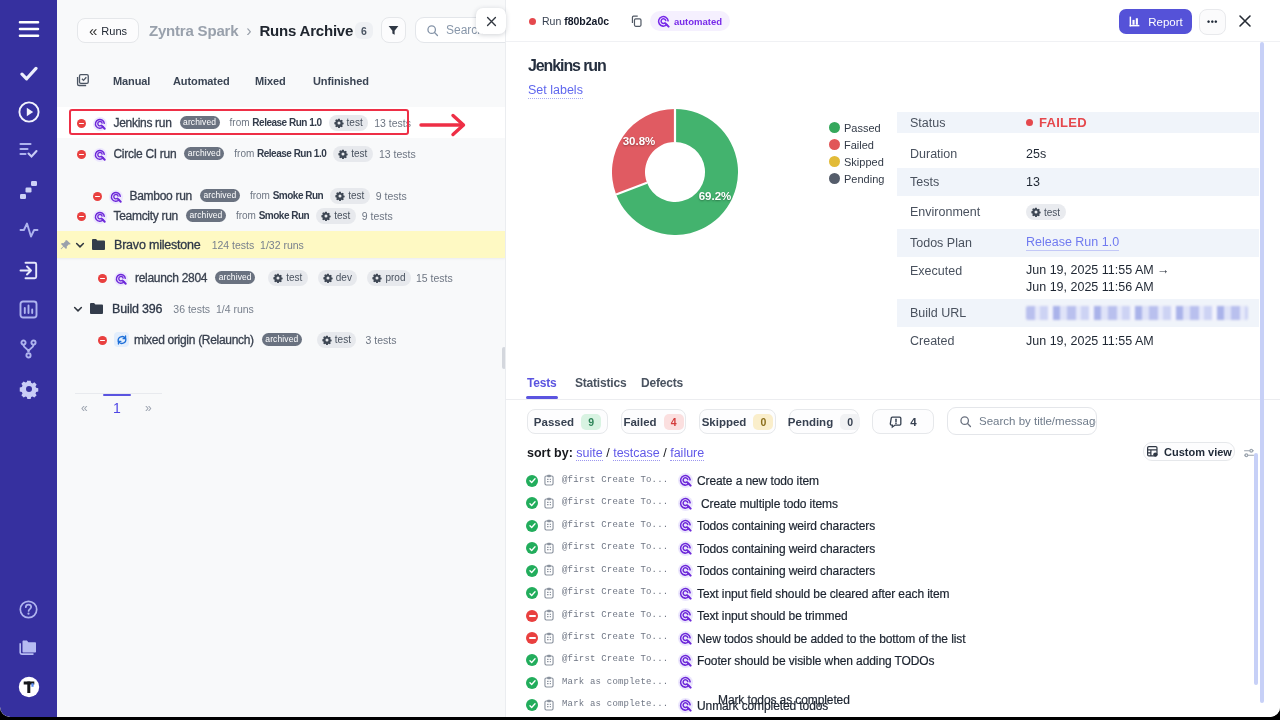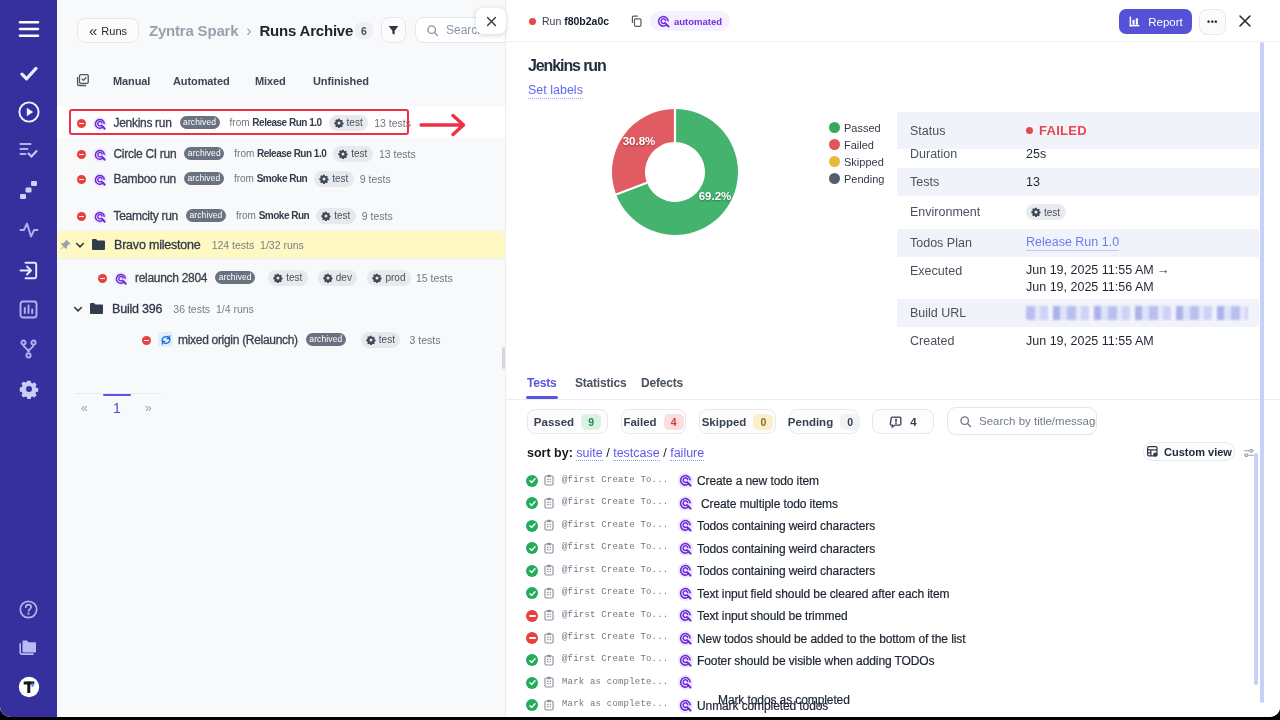--- a/index.html
+++ b/index.html
@@ -237,21 +237,21 @@
     <div class="archpill">archived</div>
         <div style="width:10px"></div>
     <div class="fromtx">from <b>Release Run 1.0</b></div>
         <div style="width:7px"></div>
     <div class="envpill"><svg width="10" height="10" viewBox="0 0 16 16">
             <use href="#gear" style="color:#3e4754"></use>
           </svg>test</div>
         <div style="width:6px"></div>
     <div class="ntests">13 tests</div>
   </div>
-  <div class="runrow" style="top:163px;">
+  <div class="runrow" style="top:180px;margin-left:16px;">
     <div style="width:19.5px"></div>
         <div class="minus9"></div>
         <div style="width:7px"></div>
     <div class="robot13">
           <svg width="12" height="12" viewBox="0 0 16 16">
             <use href="#robot" style="color:#6d28d9"></use>
           </svg>
         </div>
         <div style="width:7px"></div>
     <div class="rname">Bamboo run</div>
@@ -345,21 +345,21 @@
         <div style="width:5px"></div>
     <svg class="foldersvg" width="15" height="13" viewBox="0 0 16 14">
           <path fill="#333c4b" d="M1 2.2c0-.6.4-1 1-1h3.4l1.4 1.6h7.2c.6 0 1 .4 1 1v8c0 .6-.4 1-1 1H2c-.6 0-1-.4-1-1z"></path>
         </svg>
         <div style="width:8px"></div>
     <div class="gname">Build 396</div>
         <div style="width:11px"></div>
     <div class="gstats">36 tests&nbsp; 1/4 runs</div>
   </div>
 
-  <div class="runrow" style="top:324px;padding-left:44px;">
+  <div class="runrow" style="top:324px;">
     <div style="width:41px"></div>
         <div class="minus9"></div>
         <div style="width:7px"></div>
     <div style="width:15px;height:15px;border-radius:4px;background:#e3eefc;display:flex;align-items:center;justify-content:center;flex:none;">
           <svg width="12" height="12" viewBox="0 0 16 16">
             <use href="#refresh" style="color:#1d6fd8"></use>
           </svg>
         </div>
         <div style="width:5px"></div>
     <div class="rname">mixed origin (Relaunch)</div>
@@ -419,21 +419,21 @@
         <path d="M63 0V33M4.13 85.44L34.97 73.68" stroke="#fff" stroke-width="2.2" fill="none"></path>
     <text x="27" y="36" font-size="11.5" font-weight="bold" fill="#fff" text-anchor="middle" style="text-shadow:0 1px 2px rgba(0,0,0,.35)">30.8%</text>
     <text x="103" y="91" font-size="11.5" font-weight="bold" fill="#fff" text-anchor="middle" style="text-shadow:0 1px 2px rgba(0,0,0,.35)">69.2%</text>
   </svg>
 
   <div class="legend" style="top:119.5px"><span class="ldot" style="background:#35a85c"></span>Passed</div>
   <div class="legend" style="top:136.5px"><span class="ldot" style="background:#e15658"></span>Failed</div>
   <div class="legend" style="top:153.5px"><span class="ldot" style="background:#e2bb38"></span>Skipped</div>
   <div class="legend" style="top:170.5px"><span class="ldot" style="background:#555d6b"></span>Pending</div>
 
-  <div class="itrow stripe" style="top:112px;height:37px;align-items:center;">
+  <div class="itrow stripe" style="top:112px;height:21px;align-items:center;">
     <div class="itlab">Status</div>
     <div class="itval" style="color:#e5484d;font-weight:700;font-size:13px;letter-spacing:.3px;display:flex;align-items:center;gap:6px;"><span style="width:7px;height:7px;border-radius:50%;background:#e5484d;display:inline-block"></span>FAILED</div>
   </div>
   <div class="itrow" style="top:139.5px;height:28px;align-items:center;">
     <div class="itlab">Duration</div>
         <div class="itval">25s</div>
   </div>
   <div class="itrow stripe" style="top:167.5px;height:28px;align-items:center;">
     <div class="itlab">Tests</div>
         <div class="itval">13</div>

